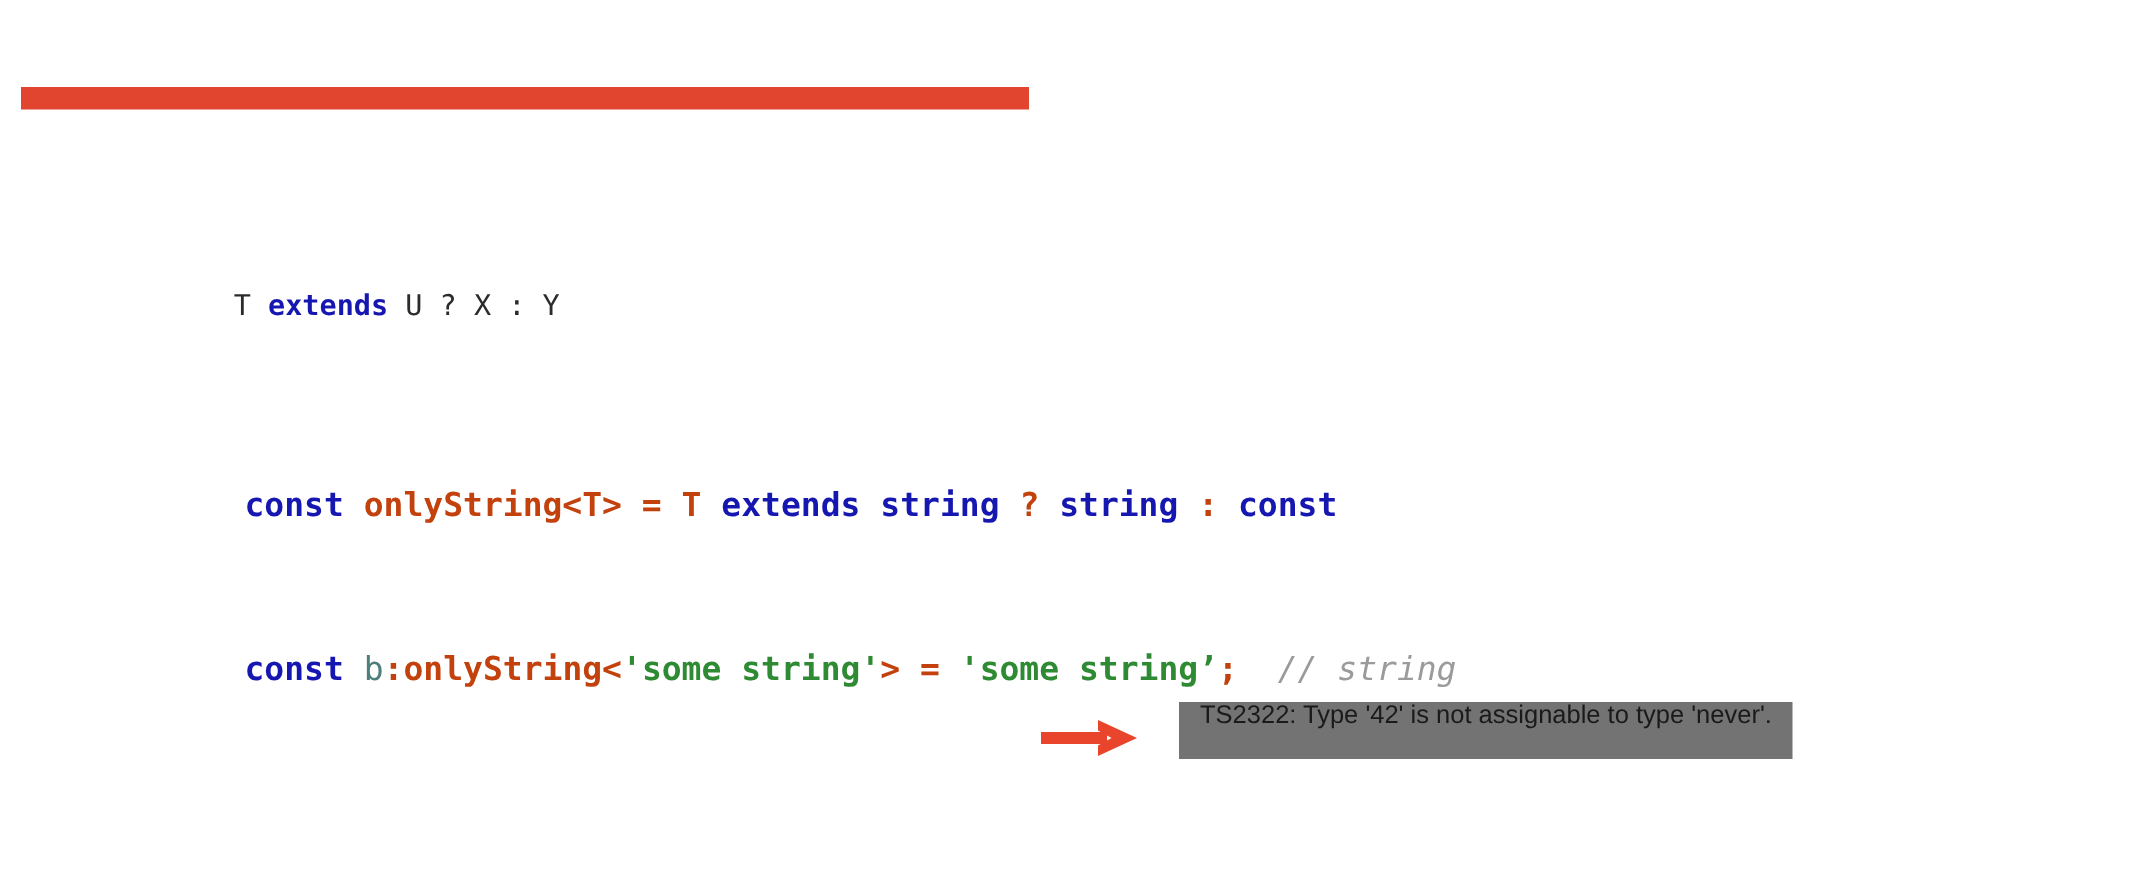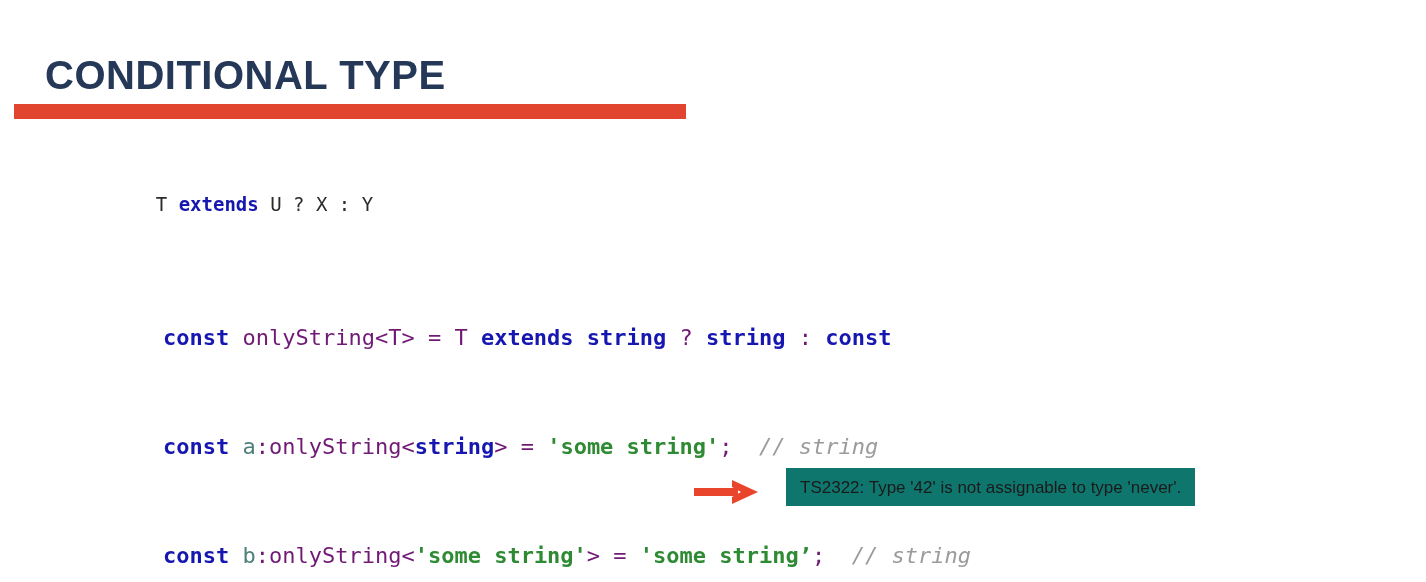--- a/index.html
+++ b/index.html
@@ -62,75 +62,71 @@
     font-size: 22px;
     line-height: 22px;
     font-weight: bold;
     margin-bottom: 43px;
   }
   .code-line.main:last-child { margin-bottom: 0; }
 
   
   .tok-kw       { color: #1616b0; font-weight: bold; }
   .tok-plain    { color: #2b2b2b; font-weight: normal; }
-  .tok-plain-b  { color: #701a75; font-weight: normal; }
+  .tok-plain-b  { color: #c2410c; font-weight: bold; }
   .tok-var      { color: #4e7f7a; font-weight: normal; }
   .tok-str      { color: #2e8a33; font-weight: bold; }
   .tok-comment  { color: #9b9b9b; font-style: italic; font-weight: normal; }
 
   
   #error-arrow {
     position: absolute;
     left: 694px;
     top: 479px;
     width: 66px;
     height: 26px;
   }
 
   
   #error-tooltip {
     position: absolute;
     left: 786px;
     top: 468px;
     height: 38px;
     box-sizing: border-box;
-    background: #0f766e;
+    background: #737373;
     padding: 0 14px;
     display: flex;
-    align-items: center;
+    align-items: flex-start;
   }
   #error-tooltip-text {
     font-family: "Liberation Sans", sans-serif;
     font-size: 17px;
     color: #1a1a1a;
     white-space: nowrap;
     line-height: 1;
   }
 </style>
 </head>
 <body>
 
 <div id="title-block">
-  <div id="page-title">CONDITIONAL TYPE</div>
   <div id="title-rule"></div>
 </div>
 
 <div id="code-block">
 
   <div class="code-line" id="code-line-signature">
     <span class="tok-plain">T</span><span class="tok-plain"> </span><span class="tok-kw">extends</span><span class="tok-plain"> </span><span class="tok-plain">U ? X : Y</span>
   </div>
 
   <div class="code-line main">
     <span class="tok-kw">const</span><span class="tok-plain-b"> onlyString&lt;T&gt; = T </span><span class="tok-kw">extends</span><span class="tok-plain-b"> </span><span class="tok-kw">string</span><span class="tok-plain-b"> ? </span><span class="tok-kw">string</span><span class="tok-plain-b"> : </span><span class="tok-kw">const</span>
   </div>
 
-  <div class="code-line main">
-    <span class="tok-kw">const</span><span class="tok-plain-b"> </span><span class="tok-var">a</span><span class="tok-plain-b">:onlyString&lt;</span><span class="tok-kw">string</span><span class="tok-plain-b">&gt; = </span><span class="tok-str">'some string'</span><span class="tok-plain-b">;</span><span class="tok-plain-b">  </span><span class="tok-comment">// string</span>
-  </div>
 
   <div class="code-line main">
     <span class="tok-kw">const</span><span class="tok-plain-b"> </span><span class="tok-var">b</span><span class="tok-plain-b">:onlyString&lt;</span><span class="tok-str">'some string'</span><span class="tok-plain-b">&gt; = </span><span class="tok-str">'some string’</span><span class="tok-plain-b">;</span><span class="tok-plain-b">  </span><span class="tok-comment">// string</span>
   </div>
 
 </div>
 
 <svg id="error-arrow" viewBox="0 0 66 26">
   <rect x="0" y="9" width="44" height="8" fill="#e8452c"></rect>
   <path d="M38 1 L64 13 L38 25 L38 18 L47 13 L38 8 Z" fill="#e8452c"></path>

